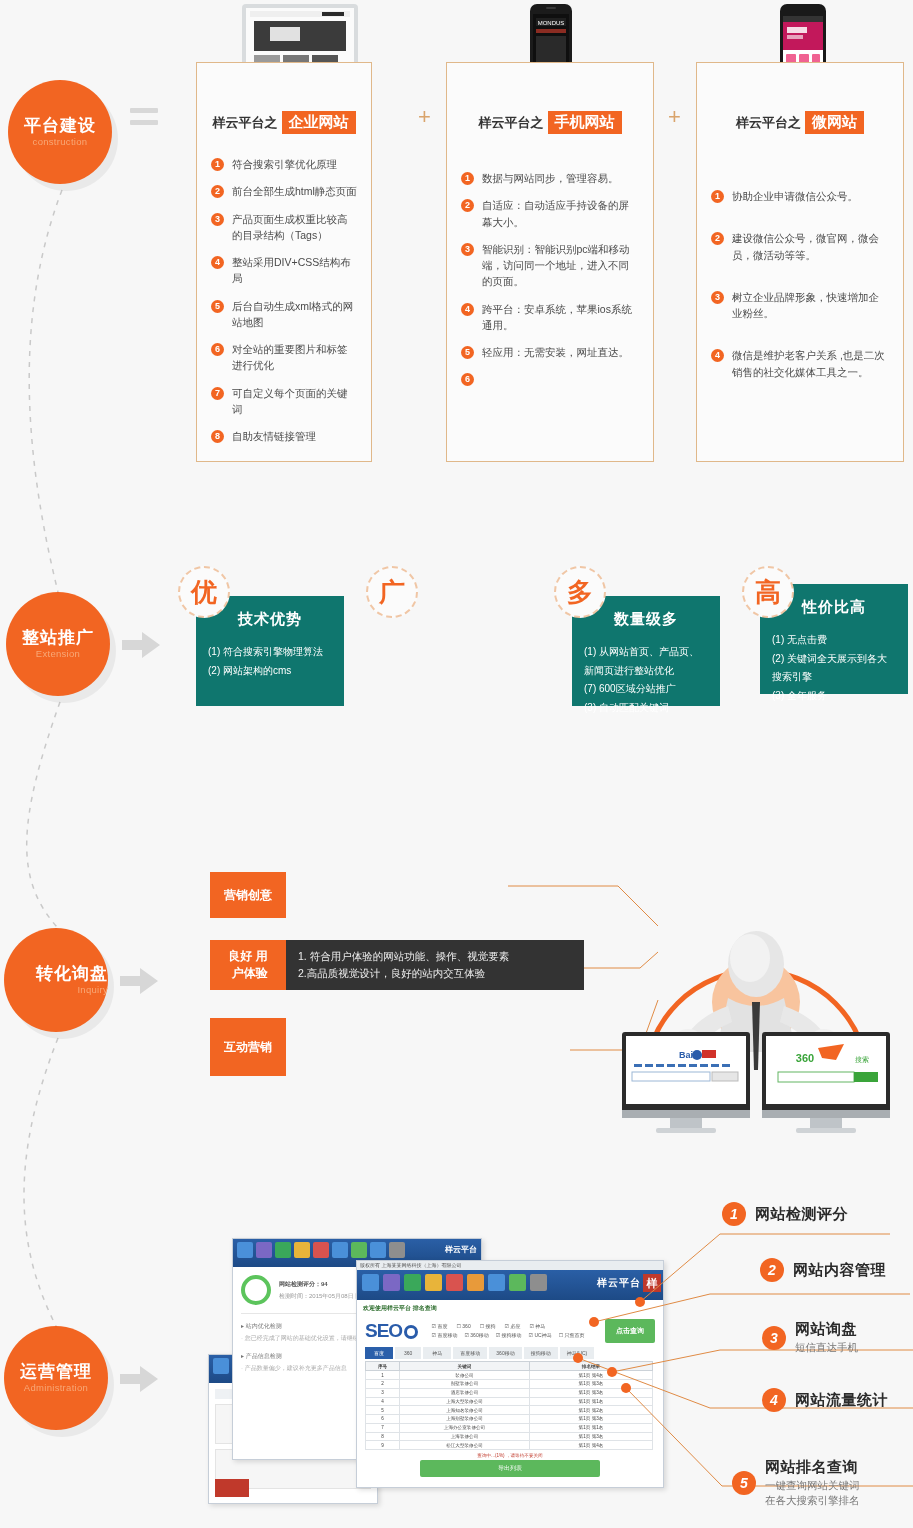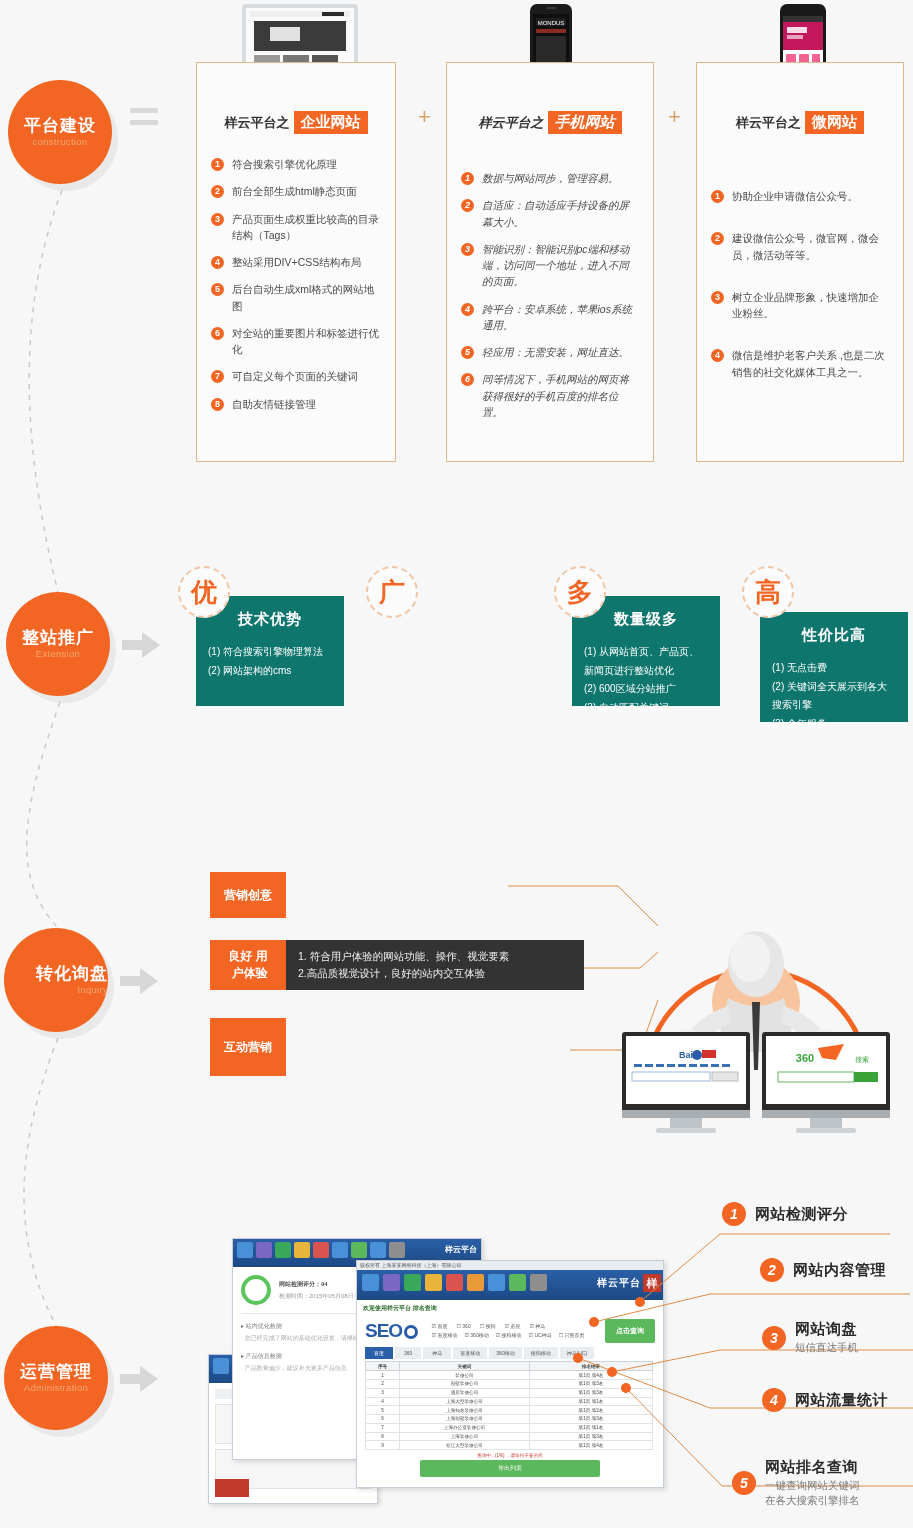--- a/index.html
+++ b/index.html
@@ -188,21 +188,21 @@
         <rect x="27" y="52" width="10" height="9" rx="1"></rect>
         <rect x="40" y="52" width="8" height="9" rx="1"></rect>
         <rect x="14" y="68" width="10" height="9" rx="1"></rect>
         <rect x="27" y="68" width="10" height="9" rx="1"></rect>
         <rect x="40" y="68" width="8" height="9" rx="1"></rect>
       </g>
       <circle cx="31" cy="101" r="4.4" fill="#2b2b2b" stroke="#3f3f3f"></circle>
     </svg>
   </div>
 
-  <div class="card" style="left:196px; top:62px; width:200px; height:400px;">
+  <div class="card" style="left:196px; top:62px; width:176px; height:400px;">
     <div class="card-head">
       <span>样云平台之</span><span class="tag">企业网站</span>
     </div>
     <div class="bullets">
       <div class="bullet">
           <div class="bnum">1</div>
           <div class="btxt">符合搜索引擎优化原理</div>
         </div>
       <div class="bullet">
           <div class="bnum">2</div>
@@ -228,21 +228,21 @@
           <div class="bnum">7</div>
           <div class="btxt">可自定义每个页面的关键词</div>
         </div>
       <div class="bullet">
           <div class="bnum">8</div>
           <div class="btxt">自助友情链接管理</div>
         </div>
     </div>
   </div>
 
-  <div class="card" style="left:446px; top:62px; width:208px; height:400px;font-style:italic;">
+  <div class="card" style="left:446px; top:62px; width:208px; height:400px;">
     <div class="card-head">
       <span>样云平台之</span><span class="tag">手机网站</span>
     </div>
     <div class="bullets" style="margin-top:36px;">
       <div class="bullet">
           <div class="bnum">1</div>
           <div class="btxt">数据与网站同步，管理容易。</div>
         </div>
       <div class="bullet">
           <div class="bnum">2</div>
@@ -255,21 +255,20 @@
       <div class="bullet">
           <div class="bnum">4</div>
           <div class="btxt">跨平台：安卓系统，苹果ios系统通用。</div>
         </div>
       <div class="bullet">
           <div class="bnum">5</div>
           <div class="btxt">轻应用：无需安装，网址直达。</div>
         </div>
       <div class="bullet">
           <div class="bnum">6</div>
-          <div class="btxt">同等情况下，手机网站的网页将获得很好的手机百度的排名位置。</div>
         </div>
     </div>
   </div>
 
   <div class="card" style="left:696px; top:62px; width:208px; height:400px;">
     <div class="card-head">
       <span>样云平台之</span><span class="tag">微网站</span>
     </div>
     <div class="bullets" style="margin-top:54px;">
       <div class="bullet" style="margin-bottom:26px;">
@@ -300,27 +299,27 @@
     </div>
   </div>
 
   <div class="badge" style="left:366px; top:566px;">广</div>
 
   <div class="badge" style="left:554px; top:566px;">多</div>
   <div class="promo" style="left:572px; top:596px;">
     <div class="ptitle">数量级多</div>
     <div class="plines">
       <div>(1) 从网站首页、产品页、新闻页进行整站优化</div>
-      <div>(2) 600区域分站推广</div>
+      <div>(7) 600区域分站推广</div>
       <div>(3) 自动匹配关键词</div>
     </div>
   </div>
 
   <div class="badge" style="left:742px; top:566px;">高</div>
-  <div class="promo" style="left:760px; top:612px;">
+  <div class="promo" style="left:760px; top:584px;">
     <div class="ptitle">性价比高</div>
     <div class="plines">
       <div>(1) 无点击费</div>
       <div>(2) 关键词全天展示到各大搜索引擎</div>
       <div>(3) 全年服务</div>
     </div>
   </div>
 
   <svg style="position:absolute;left:500px;top:860px;width:180px;height:230px;">
     <path d="M8 26 H118 L158 66" stroke="#e08b45" fill="none" stroke-width="1"></path>

